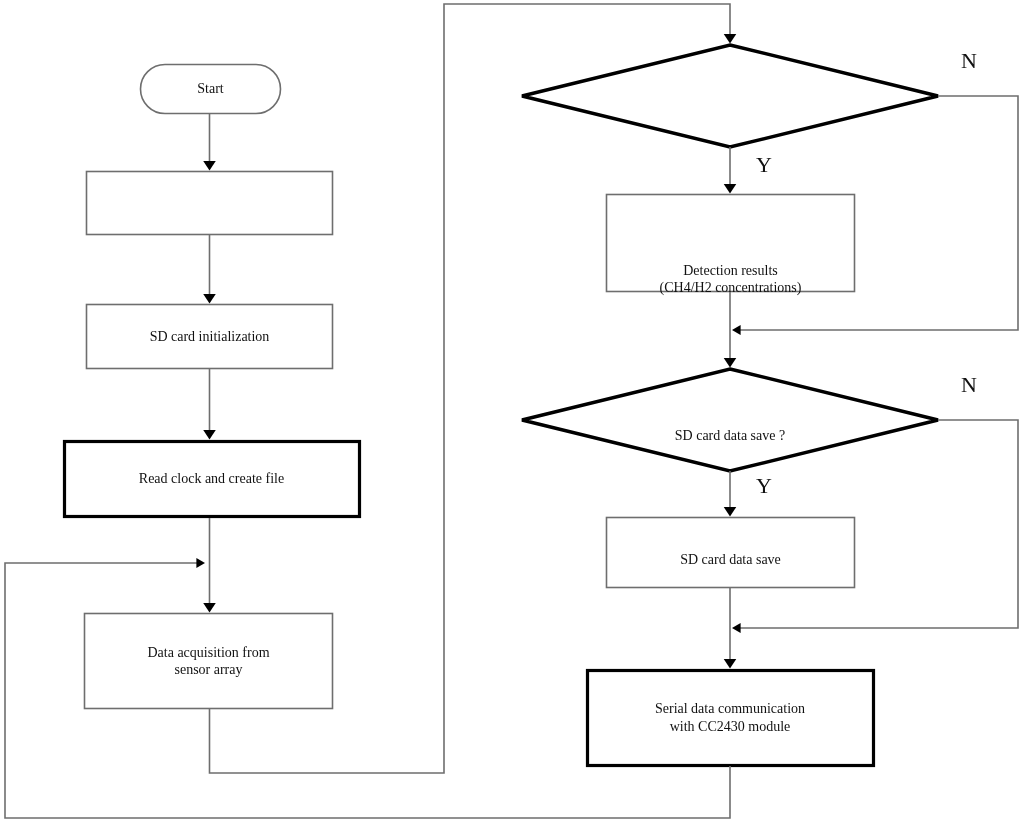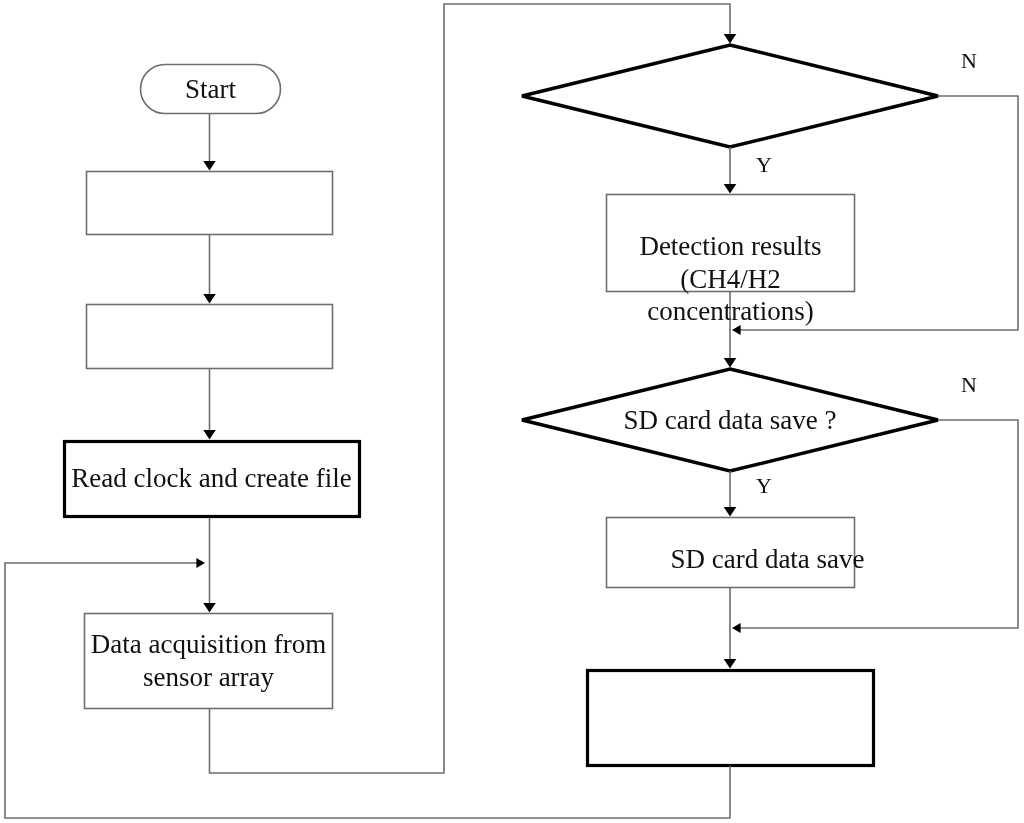--- a/index.html
+++ b/index.html
@@ -30,21 +30,21 @@
     white-space:pre-line;
     pointer-events:none;
     color:#111111;
   }
   .edge-label{
     position:absolute;
     text-align:center;
     color:#111111;
     pointer-events:none;
   }
-  .sz21{font-size:27px;}
+  .sz21{font-size:14px;}
   .sz22{font-size:22px;}
 </style>
 </head>
 <body>
 
 <div id="stage">
 
   <svg id="svg-layer" viewBox="0 0 1024 823">
     <defs>
       <marker id="ah-thin-down" markerWidth="16" markerHeight="16" refX="4.2" refY="8" orient="auto" markerUnits="userSpaceOnUse">
@@ -101,34 +101,37 @@
 
       <path d="M730,588 L730,663" marker-end="url(#ah-thin-down)"></path>
 
       <path d="M730,766 L730,818 L5,818 L5,563 L200,563" marker-end="url(#ah-small)"></path>
     </g>
   </svg>
 
   <div class="node-label sz21" style="left:140px;top:64px;width:141px;height:50px;">Start</div>
 
 
+  <div class="node-label sz21" style="left:86px;top:304px;width:247px;height:65px;">SD card initialization</div>
 
   <div class="node-label sz21" style="left:84px;top:613px;width:249px;height:96px;">Data acquisition from
 sensor array</div>
 
   <div class="node-label sz21" style="left:63px;top:440px;width:297px;height:77px;">Read clock and create file</div>
 
 
   <div class="node-label sz21" style="left:606px;top:194px;width:249px;height:98px;margin-top:36px;">Detection results
 (CH4/H2 concentrations)</div>
 
-  <div class="node-label sz21" style="left:560px;top:400px;width:340px;height:40px;text-align:center;">SD card data save ?</div>
+  <div class="node-label sz21" style="left:560px;top:416px;width:340px;height:40px;text-align:center;">SD card data save ?</div>
 
-  <div class="node-label sz21" style="left:606px;top:517px;width:249px;height:85px;padding-left:37px;">SD card data save</div>
+  <div class="node-label sz21" style="left:606px;top:517px;width:249px;height:85px;">SD card data save</div>
 
+  <div class="node-label sz21" style="left:586px;top:669px;width:288px;height:97px;">Serial data communication
+with CC2430 module</div>
 
   <div class="edge-label sz22" style="left:750px;top:152px;width:28px;">Y</div>
 
   <div class="edge-label sz22" style="left:955px;top:48px;width:28px;">N</div>
 
   <div class="edge-label sz22" style="left:750px;top:473px;width:28px;">Y</div>
 
   <div class="edge-label sz22" style="left:955px;top:372px;width:28px;">N</div>
 
 </div>

